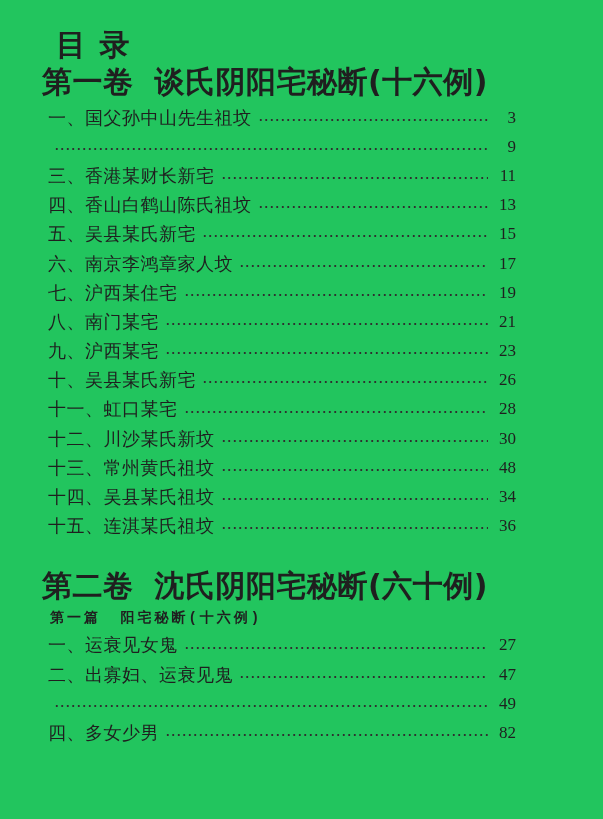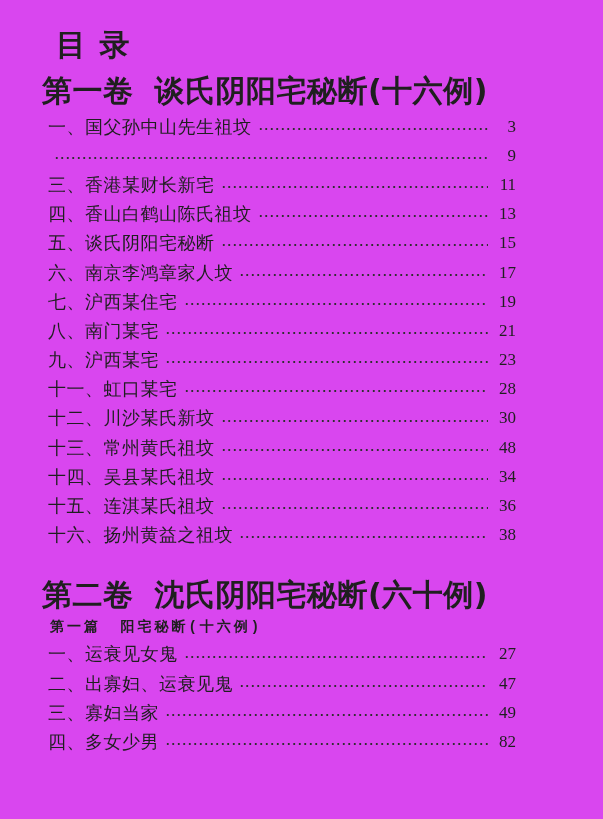--- a/index.html
+++ b/index.html
@@ -1,20 +1,20 @@
 <!DOCTYPE html>
 <html><head>
 <meta charset="utf-8">
 <style>
   html,body { margin:0; padding:0; background:#e8e8e8; }
   .page {
     position:relative;
     width:603px; height:819px;
     margin:0 auto;
-    background:#d946ef;
+    background:#22c55e;
     box-sizing:border-box;
     padding:30px 87px 0 48px;
     font-family:"Liberation Serif","DejaVu Serif",serif;
     color:#1f1f1f;
     overflow:hidden;
   }
   .toc-title {
     font-size:30px;
     font-weight:600;
     letter-spacing:3px;
@@ -22,21 +22,21 @@
     height:30px;
     margin:0 0 0 8px;
   }
   .vol-heading {
     font-family:"DejaVu Sans","Liberation Sans",sans-serif;
     font-weight:bold;
     font-size:30px;
     line-height:38px;
     letter-spacing:0.5px;
     word-spacing:10px;
-    margin:12px 0 0 -6px;
+    margin:3px 0 0 -6px;
     white-space:nowrap;
   }
   .vol-heading.second { margin-top:26px; }
   .part-heading {
     font-family:Liberation Mono, monospace;
     font-weight:bold;
     font-size:14px;
     line-height:22px;
     letter-spacing:3px;
     word-spacing:8px;
@@ -93,21 +93,21 @@
         <span class="t">三、香港某财长新宅</span>
         <span class="leader"></span>
         <span class="p">11</span>
       </div>
     <div class="row">
         <span class="t">四、香山白鹤山陈氏祖坟</span>
         <span class="leader"></span>
         <span class="p">13</span>
       </div>
     <div class="row">
-        <span class="t">五、谈氏阴阳宅秘断</span>
+        <span class="t">五、吴县某氏新宅</span>
         <span class="leader"></span>
         <span class="p">15</span>
       </div>
     <div class="row">
         <span class="t">六、南京李鸿章家人坟</span>
         <span class="leader"></span>
         <span class="p">17</span>
       </div>
     <div class="row">
         <span class="t">七、沪西某住宅</span>
@@ -116,20 +116,25 @@
       </div>
     <div class="row">
         <span class="t">八、南门某宅</span>
         <span class="leader"></span>
         <span class="p">21</span>
       </div>
     <div class="row">
         <span class="t">九、沪西某宅</span>
         <span class="leader"></span>
         <span class="p">23</span>
+      </div>
+    <div class="row">
+        <span class="t">十、吴县某氏新宅</span>
+        <span class="leader"></span>
+        <span class="p">26</span>
       </div>
     <div class="row">
         <span class="t">十一、虹口某宅</span>
         <span class="leader"></span>
         <span class="p">28</span>
       </div>
     <div class="row">
         <span class="t">十二、川沙某氏新坟</span>
         <span class="leader"></span>
         <span class="p">30</span>
@@ -142,43 +147,37 @@
     <div class="row">
         <span class="t">十四、吴县某氏祖坟</span>
         <span class="leader"></span>
         <span class="p">34</span>
       </div>
     <div class="row">
         <span class="t">十五、连淇某氏祖坟</span>
         <span class="leader"></span>
         <span class="p">36</span>
       </div>
-    <div class="row">
-        <span class="t">十六、扬州黄益之祖坟</span>
-        <span class="leader"></span>
-        <span class="p">38</span>
-      </div>
   </div>
 
   <h2 class="vol-heading second">第二卷 沈氏阴阳宅秘断(六十例)</h2>
   <h3 class="part-heading">第一篇 阳宅秘断(十六例)</h3>
 
   <div class="entries">
     <div class="row">
         <span class="t">一、运衰见女鬼</span>
         <span class="leader"></span>
         <span class="p">27</span>
       </div>
     <div class="row">
         <span class="t">二、出寡妇、运衰见鬼</span>
         <span class="leader"></span>
         <span class="p">47</span>
       </div>
     <div class="row">
-        <span class="t">三、寡妇当家</span>
         <span class="leader"></span>
         <span class="p">49</span>
       </div>
     <div class="row">
         <span class="t">四、多女少男</span>
         <span class="leader"></span>
         <span class="p">82</span>
       </div>
   </div>
 

